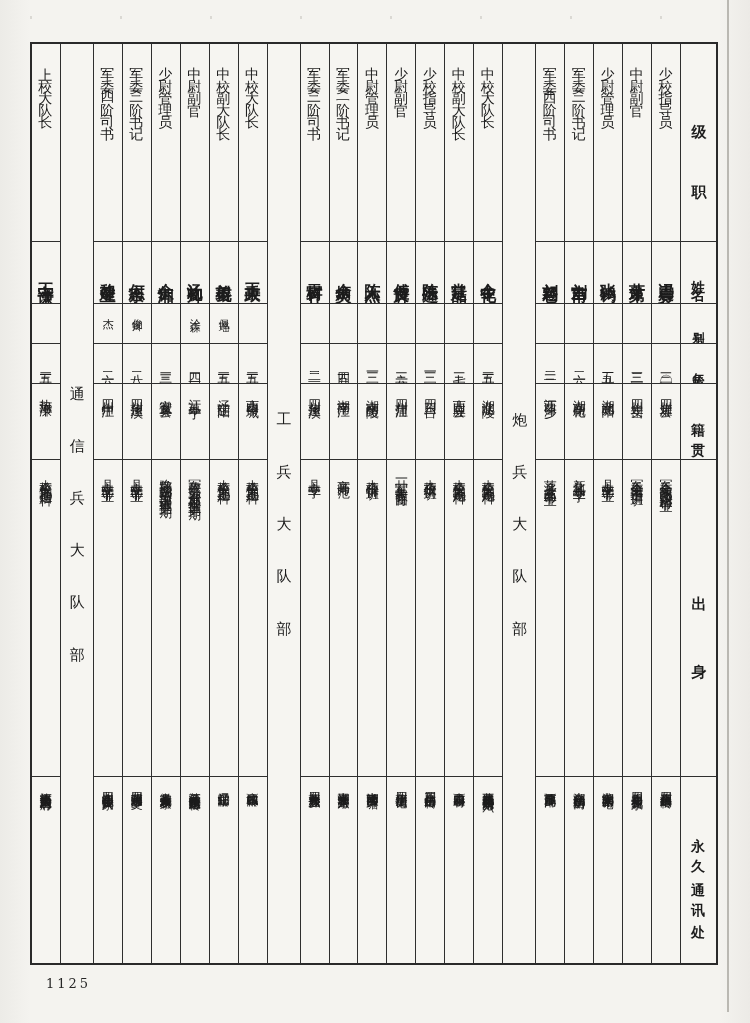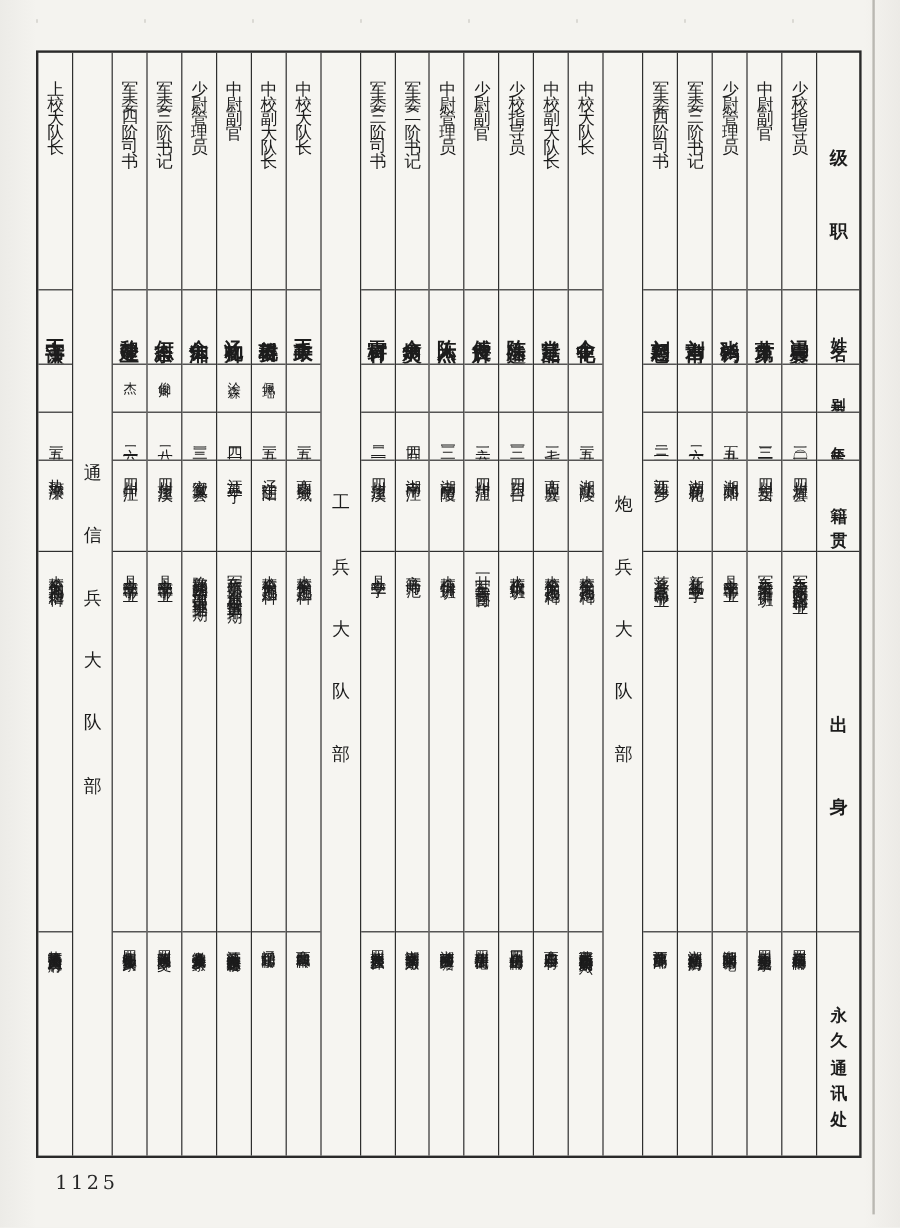--- a/index.html
+++ b/index.html
@@ -92,21 +92,21 @@
   
   .cell-group {
     flex:1 1 auto; border-bottom:none;
     align-items:center;
   }
   .cell-group .vtext { font-size:15px; letter-spacing:52px; padding-top:52px; }
 
   .page-number {
     position:absolute; left:46px; top:976px;
     font-family:"DejaVu Serif", serif;
-    font-size:16px; letter-spacing:3px; color:#262626;
+    font-size:13px; letter-spacing:3px; color:#262626;
   }
 </style>
 </head>
 <body>
 
 <div class="page">
   <div class="scan-smudge-top"></div>
   <div class="scan-edge"></div>
 
   <div class="roster" id="roster">

